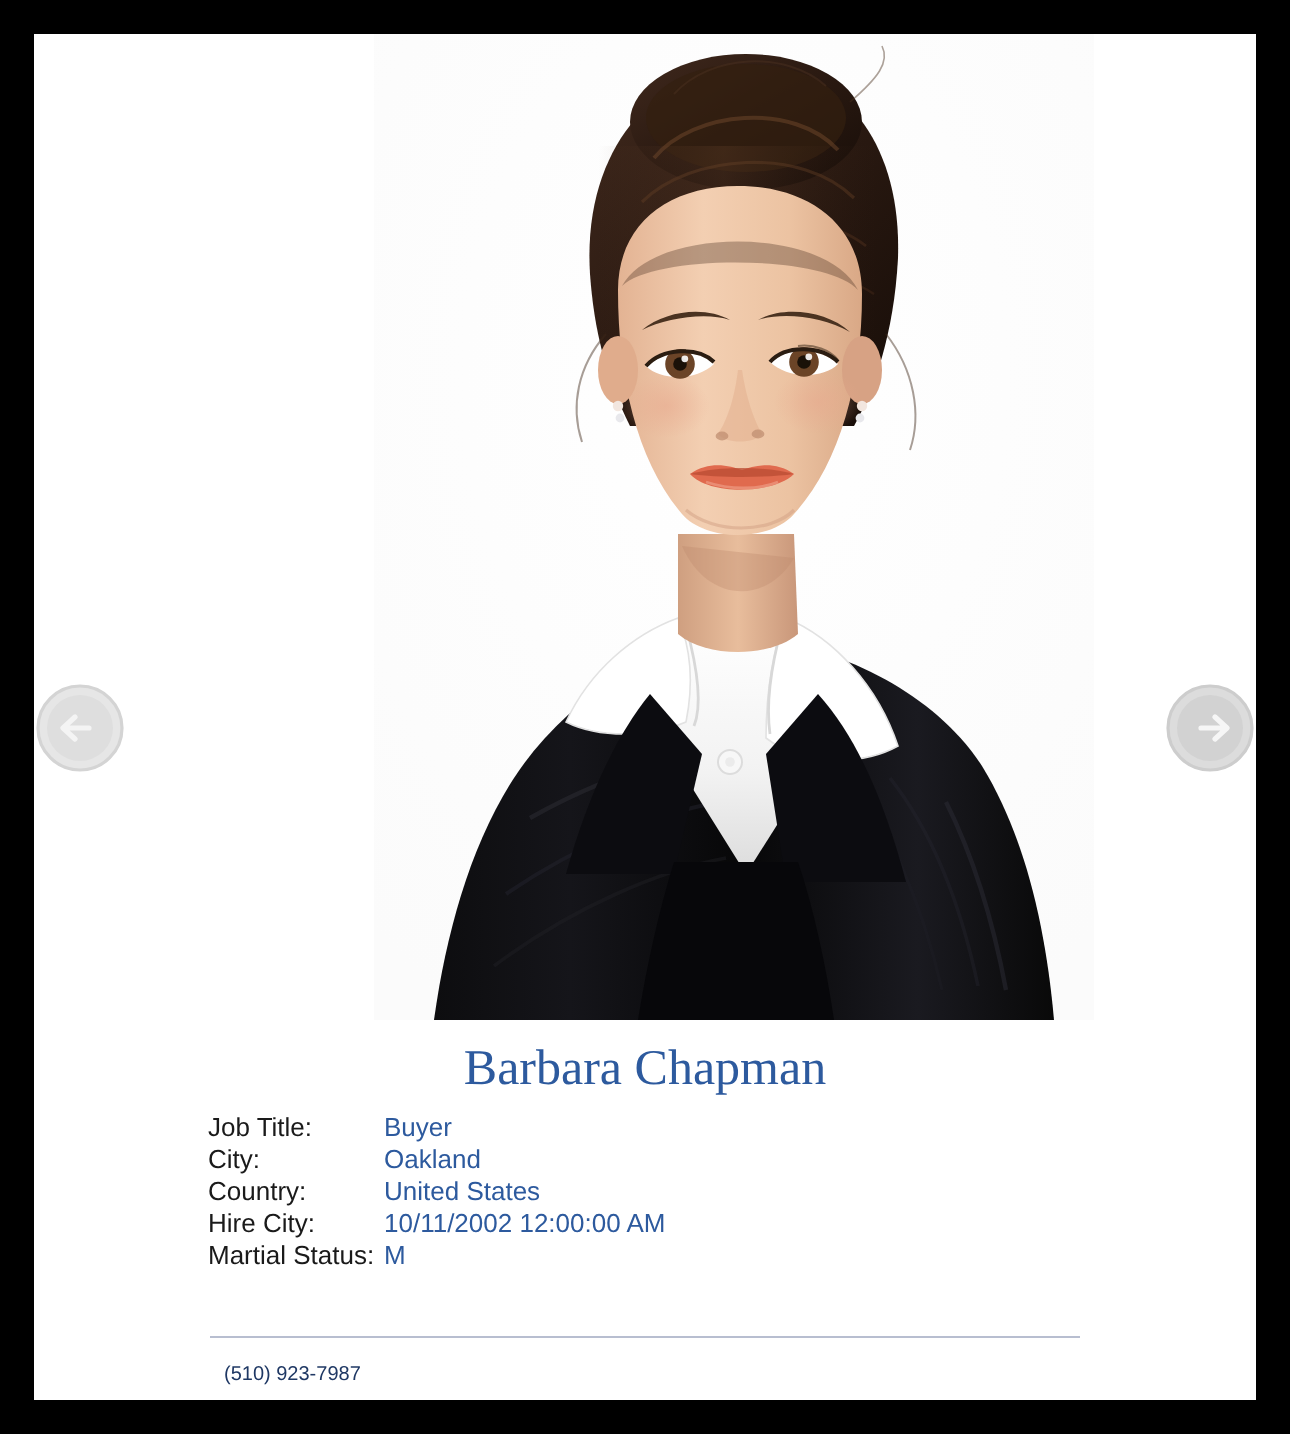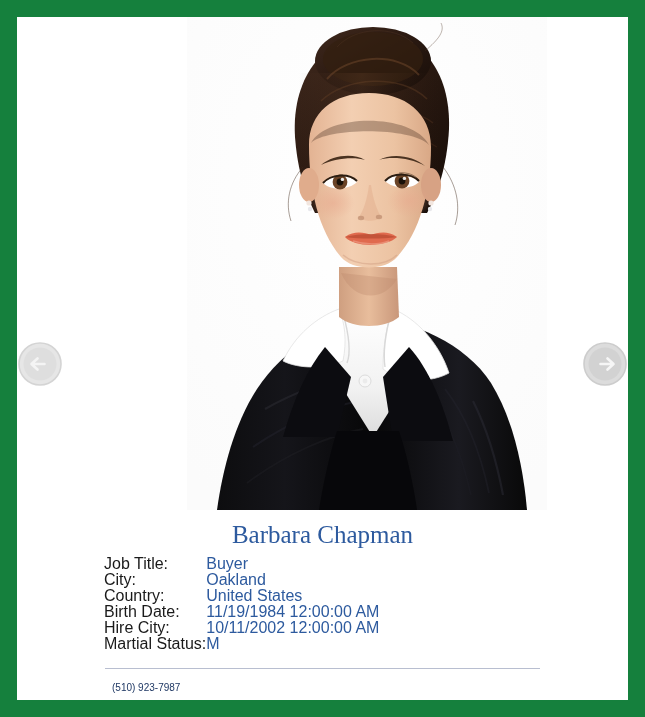--- a/index.html
+++ b/index.html
@@ -13,21 +13,21 @@
     background: #e0e0e0;
     font-family: "Liberation Sans", sans-serif;
     overflow: hidden;
   }
 
   
   #viewer {
     position: relative;
     width: 645px;
     height: 717px;
-    background: #15803d;
+    background: #000000;
   }
   #card {
     position: absolute;
     left: 17px;
     top: 17px;
     width: 611px;
     height: 683px;
     background: #ffffff;
   }
 
@@ -73,21 +73,21 @@
     white-space: nowrap;
   }
 
   
   #details {
     position: absolute;
     left: 87px;
     top: 539px;
     width: 460px;
     border-collapse: collapse;
-    font-size: 16px;
+    font-size: 13px;
   }
   #details td {
     padding: 0;
     height: 16px;
     line-height: 16px;
     vertical-align: top;
     white-space: nowrap;
   }
   td.lbl {
     color: #1a1a1a;
@@ -297,24 +297,20 @@
           </tr>
           <tr>
             <td class="lbl">City:</td>
             <td class="val">Oakland</td>
           </tr>
           <tr>
             <td class="lbl">Country:</td>
             <td class="val">United States</td>
           </tr>
           <tr>
-            <td class="lbl">Birth Date:</td>
-            <td class="val">11/19/1984 12:00:00 AM</td>
-          </tr>
-          <tr>
             <td class="lbl">Hire City:</td>
             <td class="val">10/11/2002 12:00:00 AM</td>
           </tr>
           <tr>
             <td class="lbl">Martial Status:</td>
             <td class="val">M</td>
           </tr>
         </tbody>
     </table>
 

